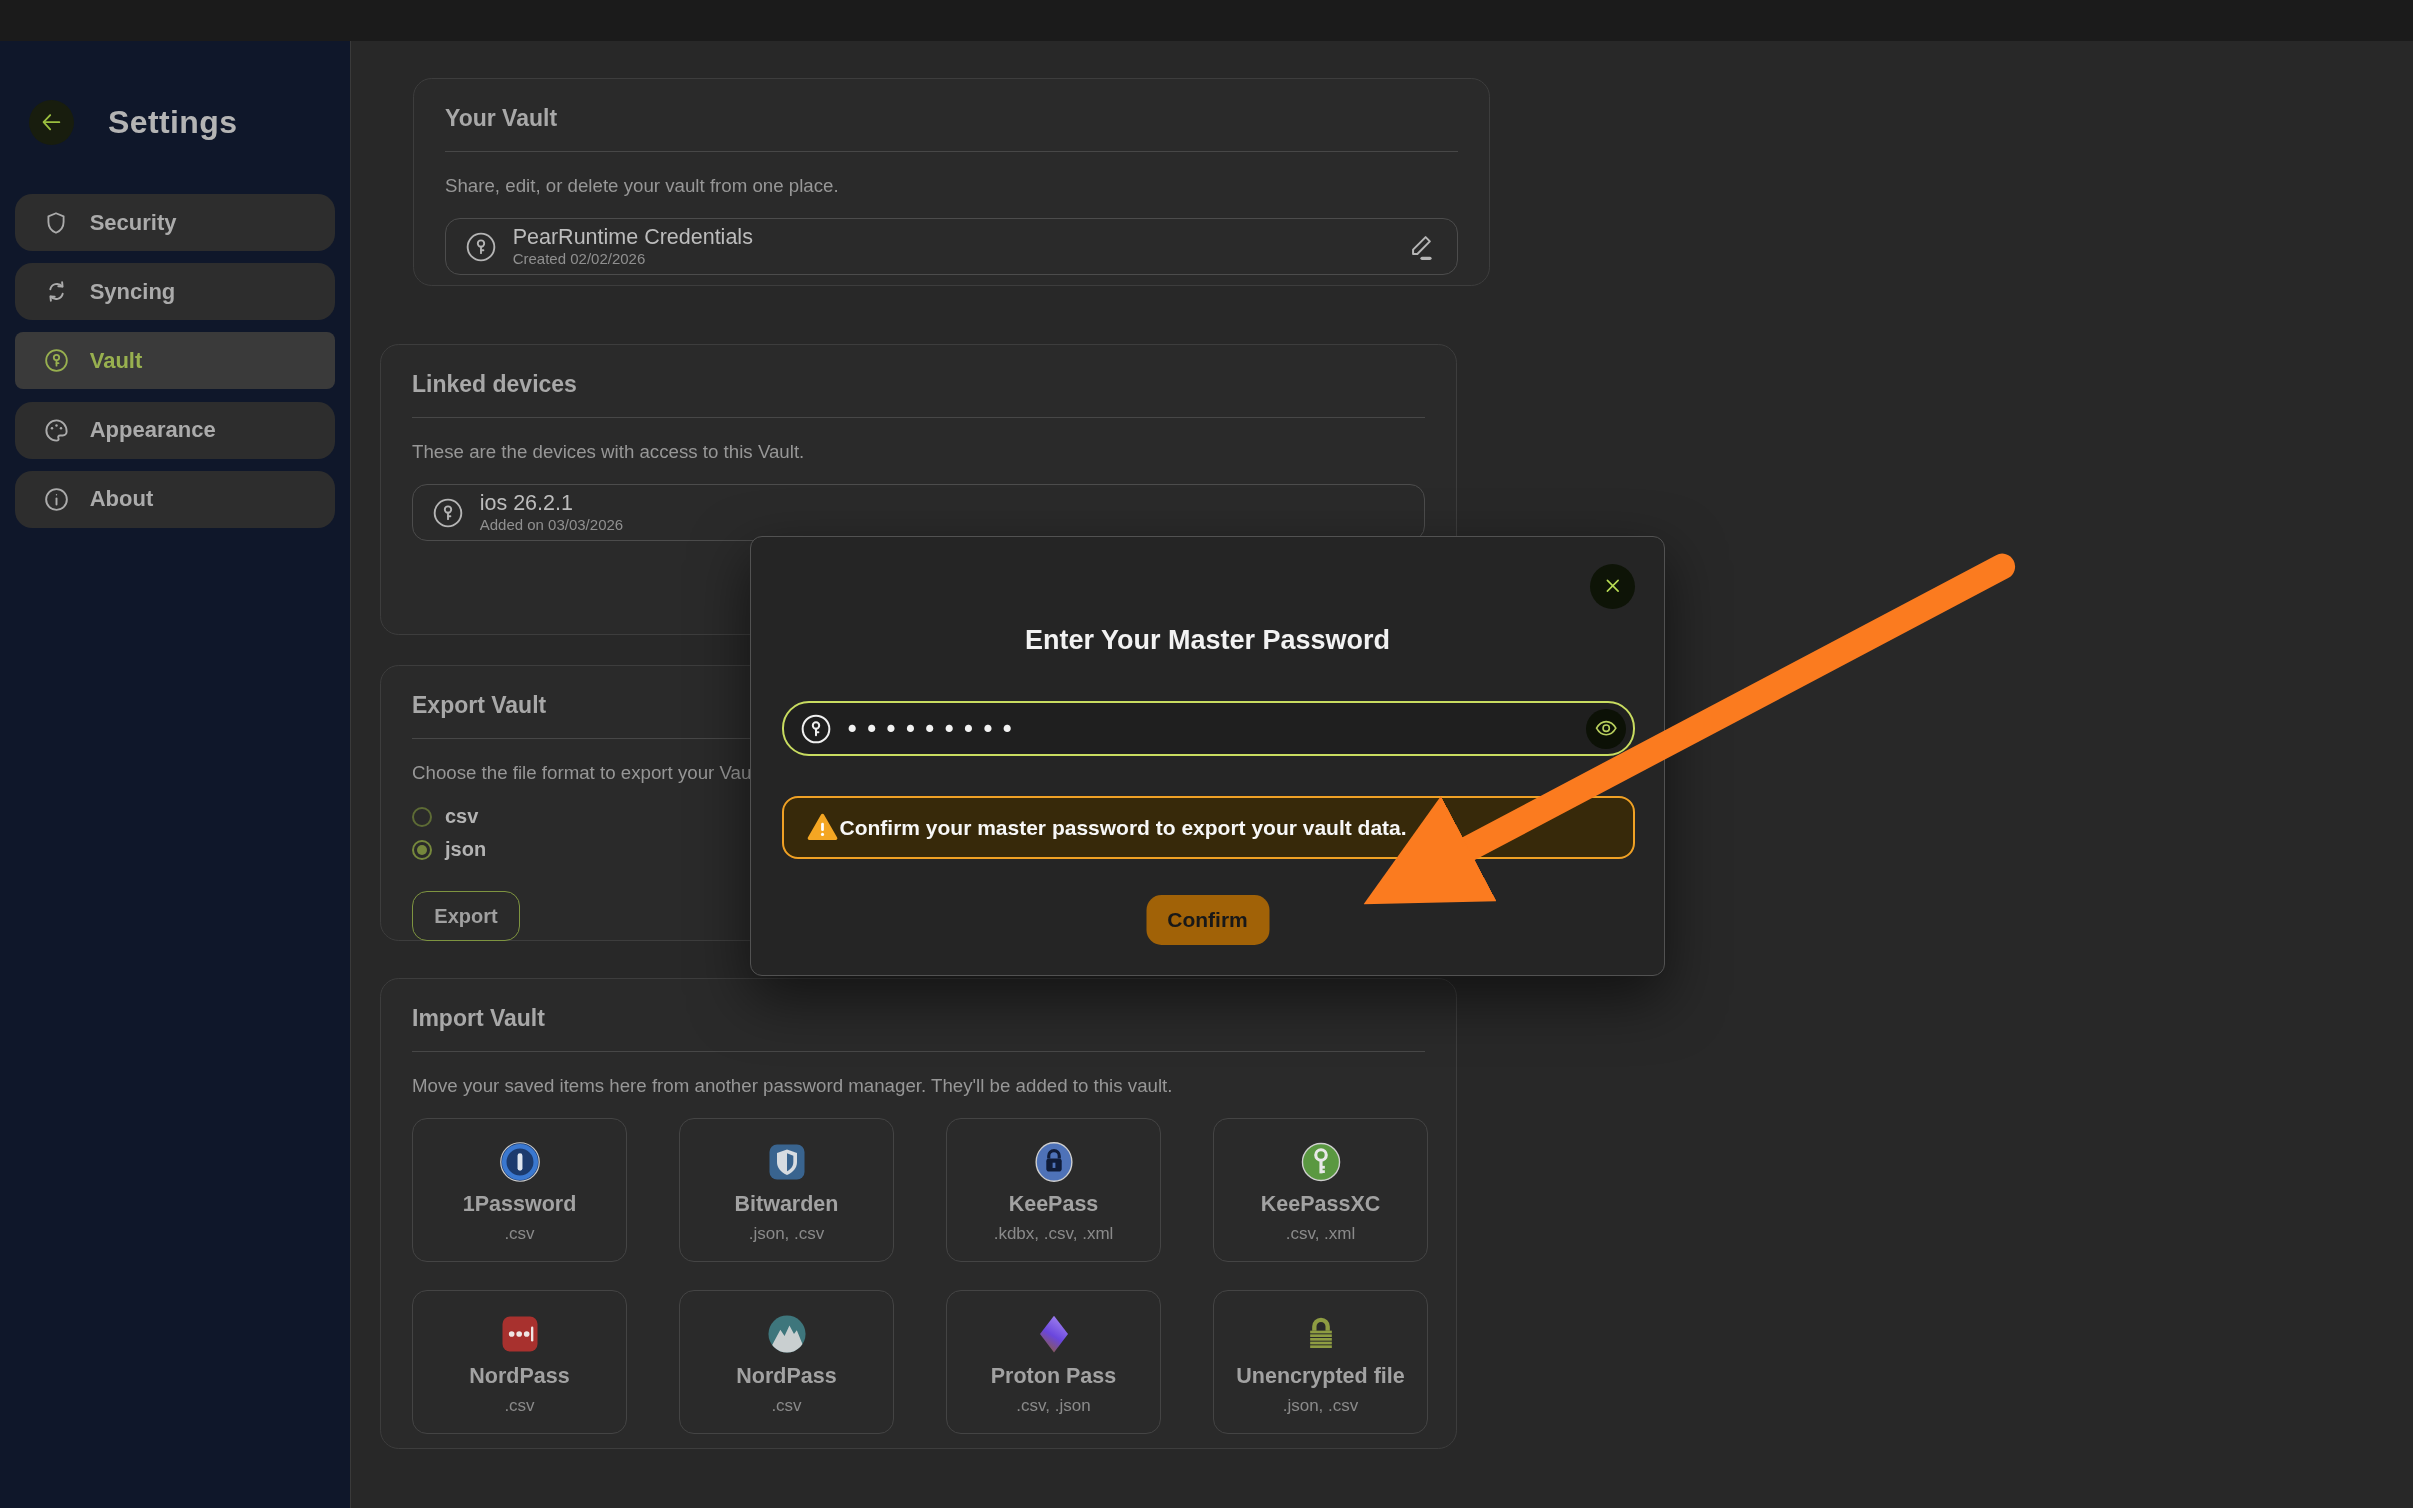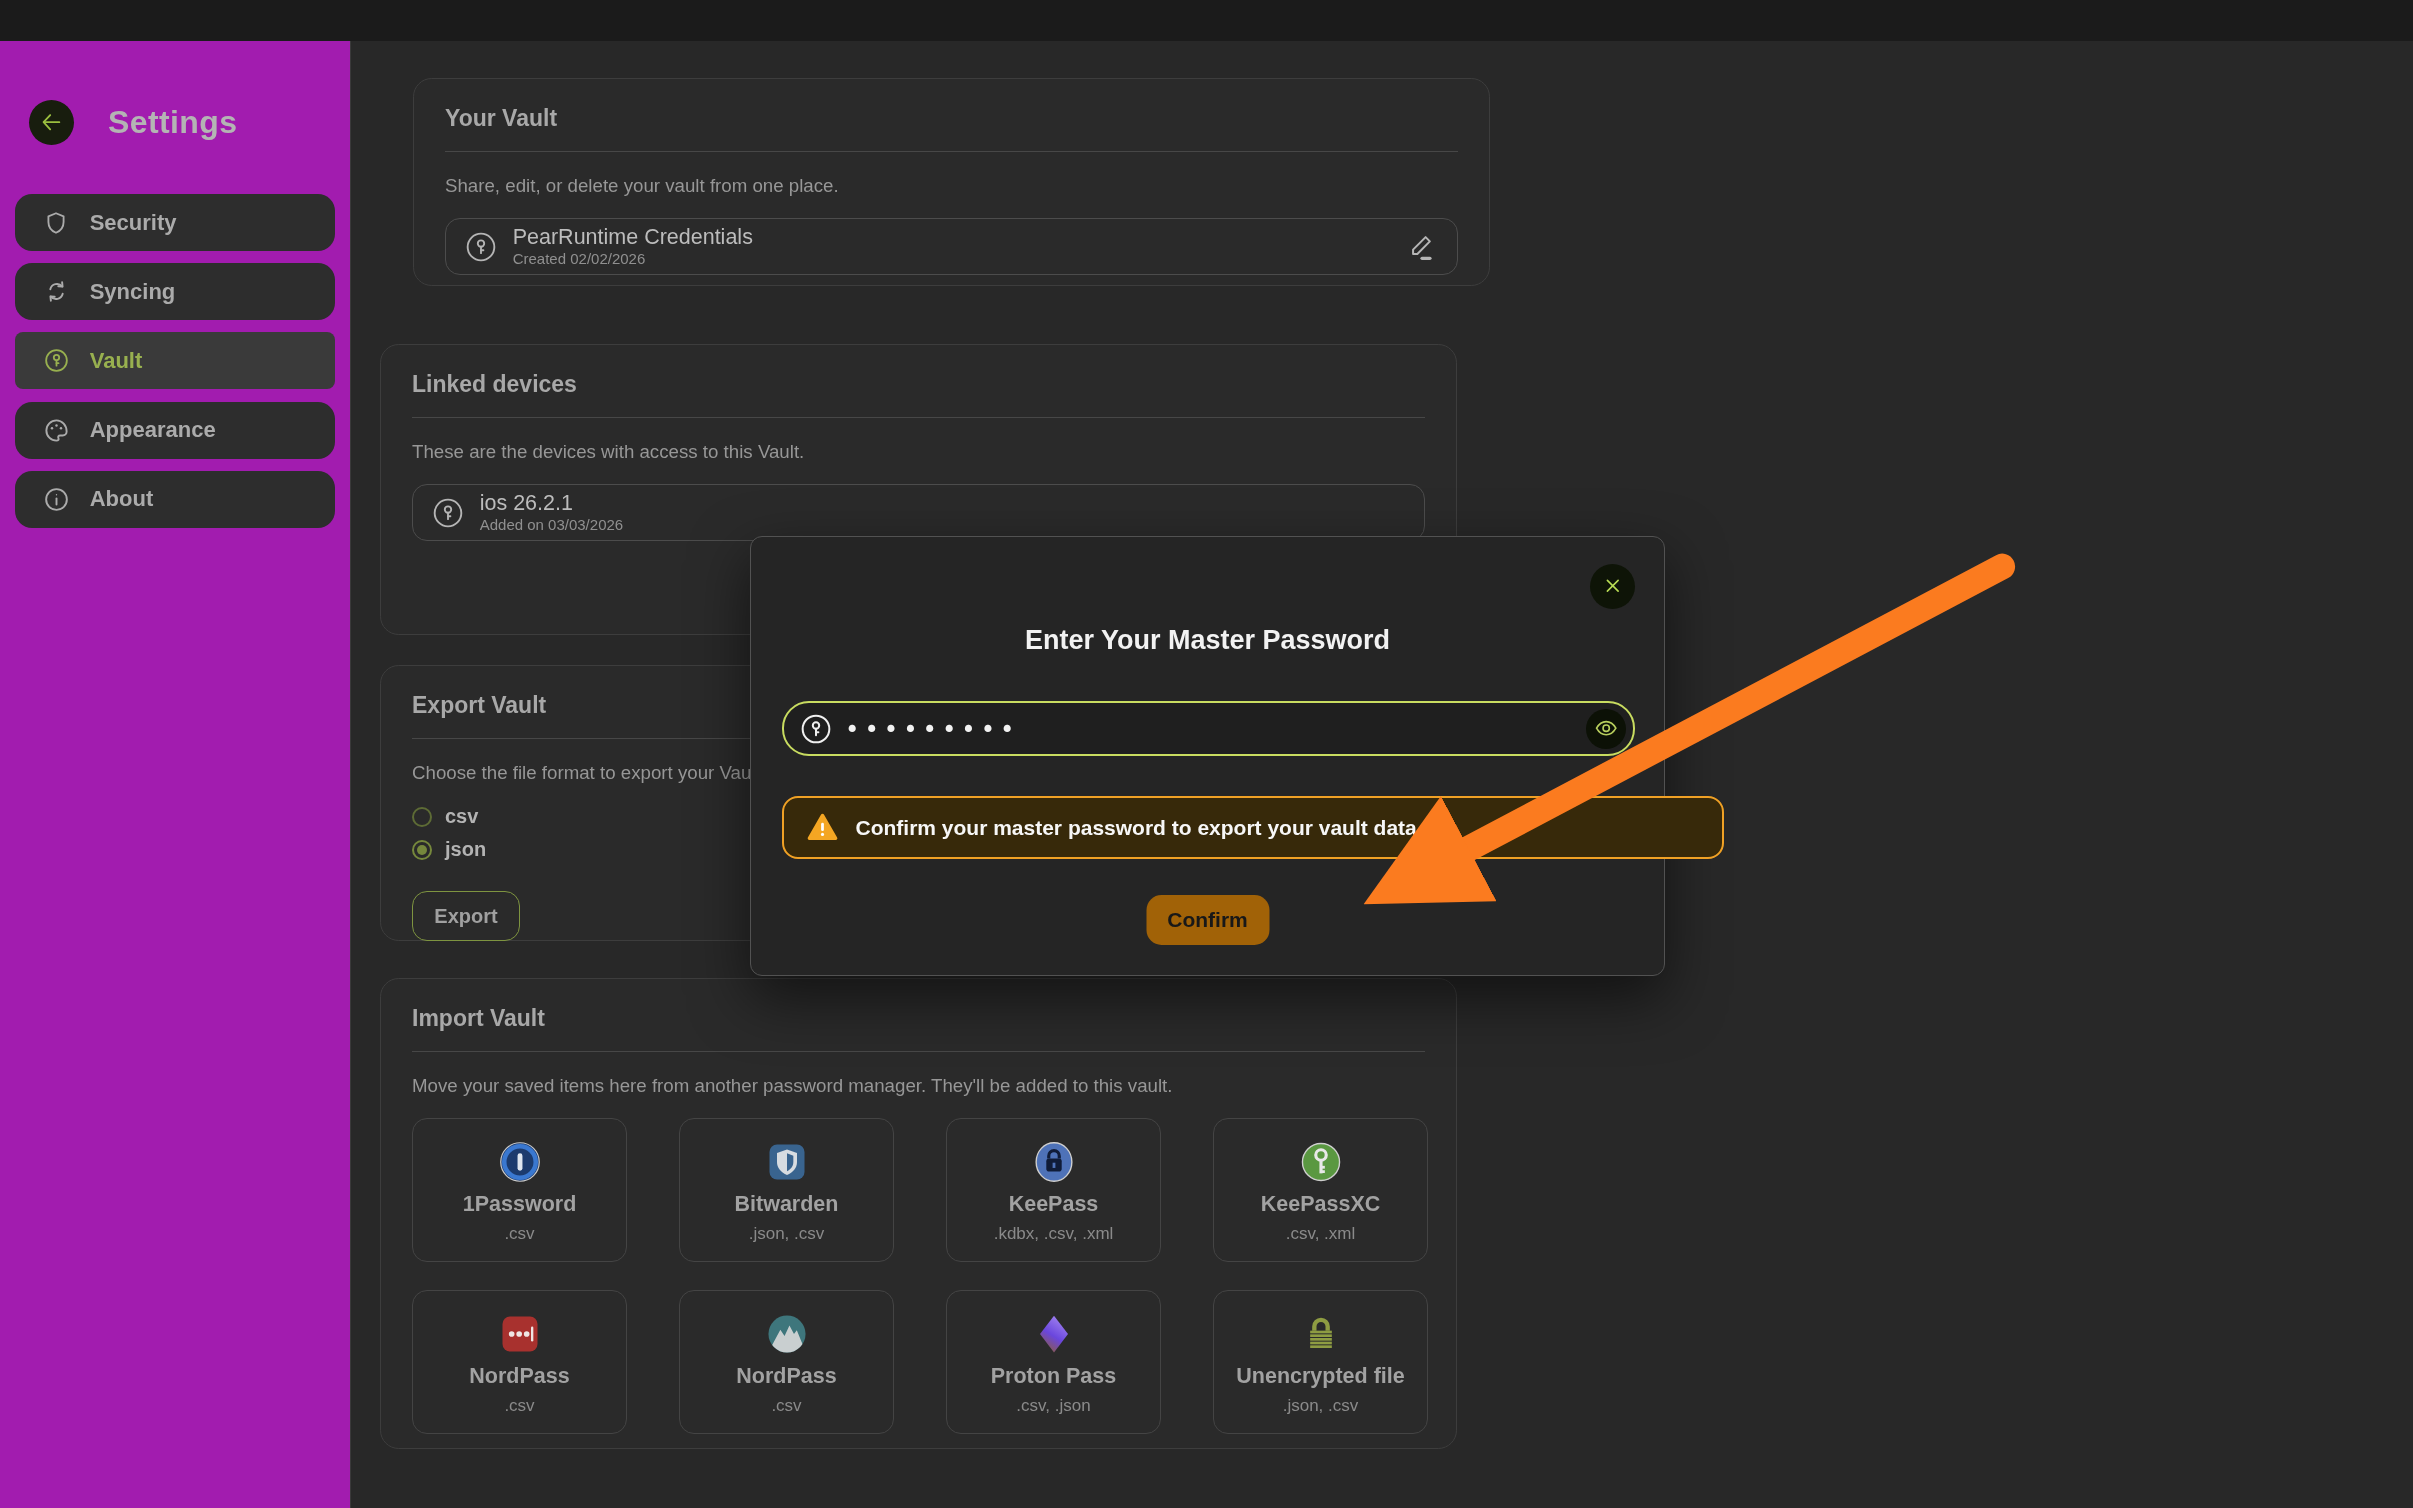--- a/index.html
+++ b/index.html
@@ -4,21 +4,21 @@
 <style>
   * { box-sizing: border-box; margin: 0; padding: 0; }
   html,body { width:2413px; height:1508px; background:#282828; overflow:hidden;
     font-family:"Liberation Sans","DejaVu Sans",sans-serif; }
   #app { position:relative; width:2413px; height:1508px; }
 
   .topstrip { position:absolute; left:0; top:0; width:2413px; height:41px; background:#1b1b1b; z-index:5; }
 
   
   .sidebar { position:absolute; left:0; top:41px; width:351px; height:1467px;
-    background:#a21caf; border-right:1.4px solid #3a3a3a; z-index:1; }
+    background:#0f172a; border-right:1.4px solid #3a3a3a; z-index:1; }
   .sidebar-header { display:flex; align-items:center; gap:34px; padding:59px 0 0 29px; }
   .back-btn { width:45px; height:45px; border-radius:50%; background:#181d0e; border:none;
     display:flex; align-items:center; justify-content:center; cursor:pointer; flex:0 0 auto; }
   .sidebar-title { font-size:32px; font-weight:bold; color:#b4b4b4; letter-spacing:0.4px; }
   .nav { margin-top:49px; display:flex; flex-direction:column; gap:12.2px; padding:0 15px; }
   .nav-item { height:57px; border-radius:17px; background:#2d2d2d; display:flex; align-items:center;
     gap:18.7px; padding:0 0 0 26px; cursor:pointer; }
   .nav-item .nav-label { font-size:22px; font-weight:bold; color:#ababab; }
   .nav-item.selected { background:#3a3a3a;border-radius:8px; }
   .nav-item.selected .nav-label { color:#98b04f; }
@@ -72,23 +72,23 @@
     background:#0e1407; border:none; display:flex; align-items:center; justify-content:center; cursor:pointer; }
   .modal-title { position:absolute; top:88px; left:0; width:100%; text-align:center;
     font-size:27px; font-weight:bold; color:#f2f2f2; }
   .pw-field { position:absolute; left:31px; top:164px; width:853px; height:55px;
     background:#1f1f1f; border:2.2px solid #c8dc60; border-radius:27px; display:flex; align-items:center; }
   .pw-key { margin-left:16px; width:32px; height:32px; flex:0 0 auto; }
   .pw-dots { margin-left:13px; font-size:24.4px; letter-spacing:5px; color:#f2f2f2; flex:1;
     font-family:"DejaVu Sans",sans-serif; padding-top:1.4px; }
   .eye-btn { margin-right:7.2px; width:40px; height:40px; border-radius:50%; background:#0c1106;
     border:none; display:flex; align-items:center; justify-content:center; cursor:pointer; flex:0 0 auto; }
-  .warn-box { position:absolute; left:31px; top:259px; width:942px; height:63px;
+  .warn-box { position:absolute; left:31px; top:259px; width:853px; height:63px;
     background:#37290a; border:2.2px solid #f0a125; border-radius:16px;
-    display:flex; align-items:center; padding:0 21.5px; gap:17px; }
+    display:flex; align-items:center; padding:0 21.5px; gap:1px; }
   .warn-text { font-size:21px; font-weight:bold; color:#f7f7f7; }
   .confirm-btn { position:absolute; top:358px; left:50%; transform:translateX(-50%);
     width:123px; height:50px; background:#a16207; border:none; border-radius:15px;
     font-size:21px; font-weight:bold; color:#181818; cursor:pointer; font-family:inherit; }
 
   
   .overlay { position:absolute; left:0; top:0; z-index:50; pointer-events:none; }
 
   svg { display:block; }
 </style>

